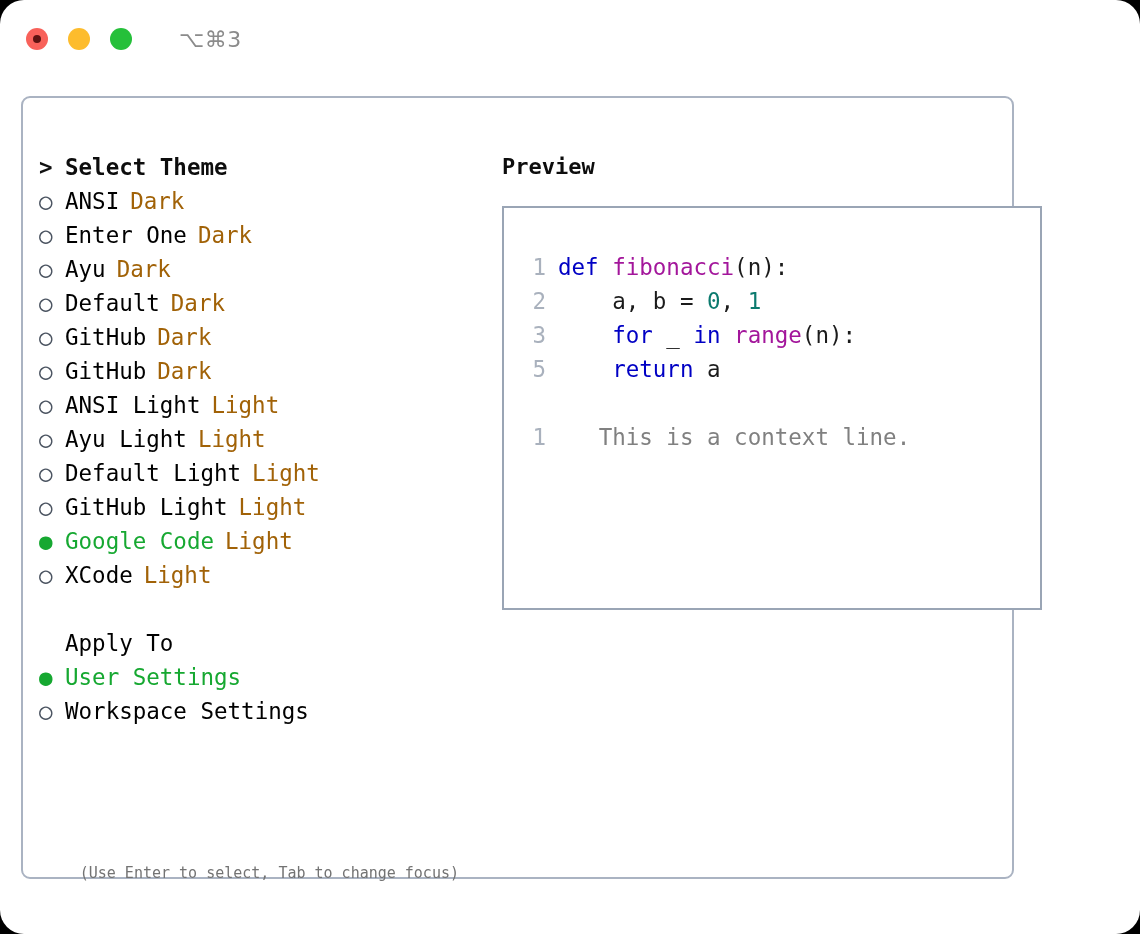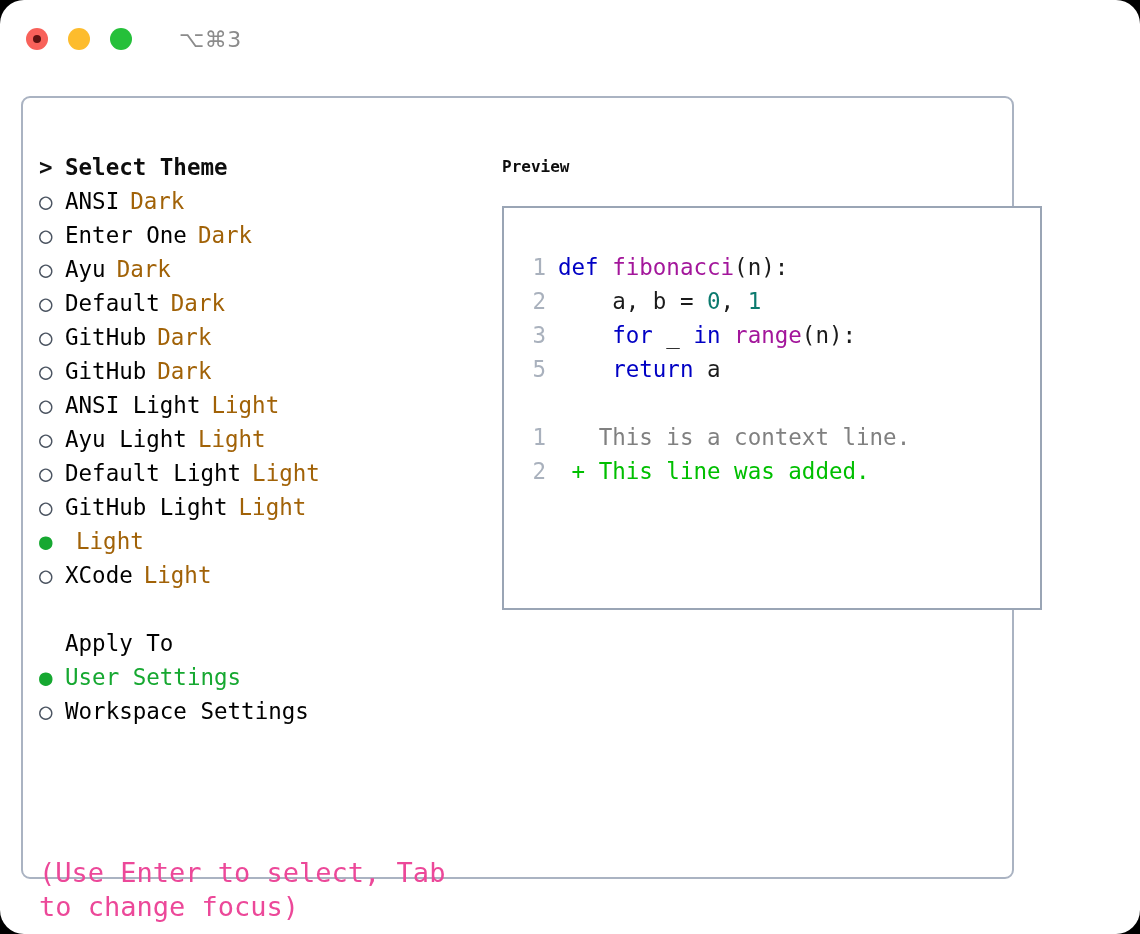--- a/index.html
+++ b/index.html
@@ -114,34 +114,35 @@
     color: #a16207;
     margin-left: 11px;
   }
   .row.spacer { height: 34px; }
 
   .hint {
     position: absolute;
     left: 16px;
     top: 758px;
     width: 420px;
-    font-size: 27px;
-    line-height: 34px;
-    color: #ec4899;
+    font-size: 15px;
+    line-height: 34px;
+    color: #737373;
+    text-align: right;
   }
 
   
   .right-col {
     position: absolute;
     left: 479px;
     top: 52px;
     width: 500px;
   }
   .preview-title {
-    font-size: 16px;
+    font-size: 22px;
     line-height: 34px;
     font-weight: bold;
     color: #0d0d0d;
     margin-bottom: 0;
   }
   .preview-box {
     margin-top: 22px;
     width: 540px;
     height: 404px;
     border: 2px solid #9aa5b5;
@@ -242,20 +243,21 @@
               <span class="label-main">Default Light</span>
               <span class="label-tag">Light</span>
             </div>
             <div class="row">
               <span class="marker unselected">○</span>
               <span class="label-main">GitHub Light</span>
               <span class="label-tag">Light</span>
             </div>
             <div class="row">
               <span class="marker selected">●</span>
+              <span class="label-main sel">Google Code</span>
               <span class="label-tag">Light</span>
             </div>
             <div class="row">
               <span class="marker unselected">○</span>
               <span class="label-main">XCode</span>
               <span class="label-tag">Light</span>
             </div>
           </div>
         <div id="apply-list">
             <div class="row spacer"></div>
@@ -281,20 +283,19 @@
         <div class="preview-box">
           <div id="code-block">
               <div class="code-line"><span class="ln">1</span><span class="kw">def</span><span class="plain"> </span><span class="fn">fibonacci</span><span class="plain">(n):</span></div>
               <div class="code-line"><span class="ln">2</span><span class="plain">    a, b = </span><span class="num">0</span><span class="plain">, </span><span class="num">1</span></div>
               <div class="code-line"><span class="ln">3</span><span class="plain">    </span><span class="kw">for</span><span class="plain"> _ </span><span class="kw">in</span><span class="plain"> </span><span class="fn">range</span><span class="plain">(n):</span></div>
               <div class="code-line"><span class="ln">5</span><span class="plain">    </span><span class="kw">return</span><span class="plain"> a</span></div>
             </div>
           <div class="diff-gap"></div>
           <div id="diff-block">
               <div class="code-line"><span class="ln">1</span><span class="d-ctx">   This is a context line.</span></div>
-              <div class="code-line"><span class="ln">2</span><span class="d-add"> + This line was added.</span></div>
             </div>
         </div>
       </div>
 
     </div>
   </div>
 </div>
 
 </body></html>

